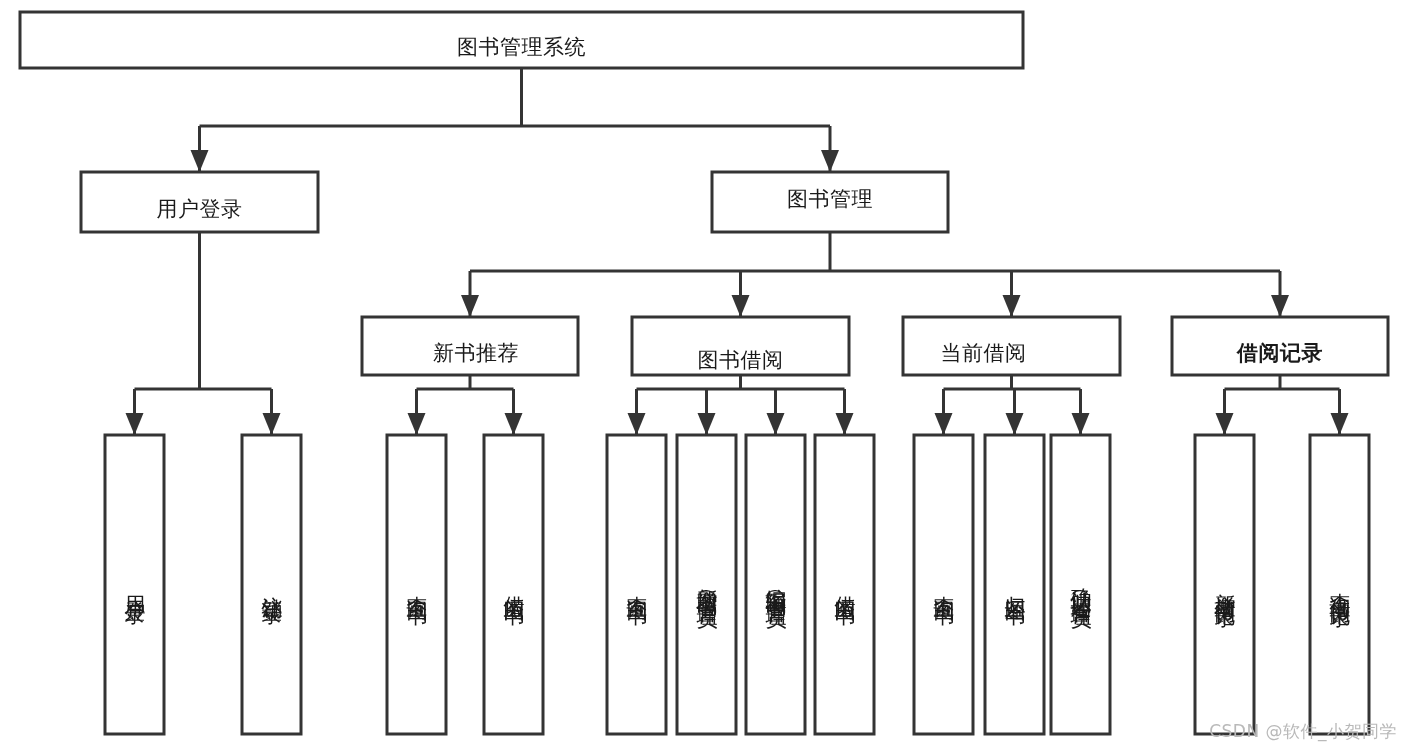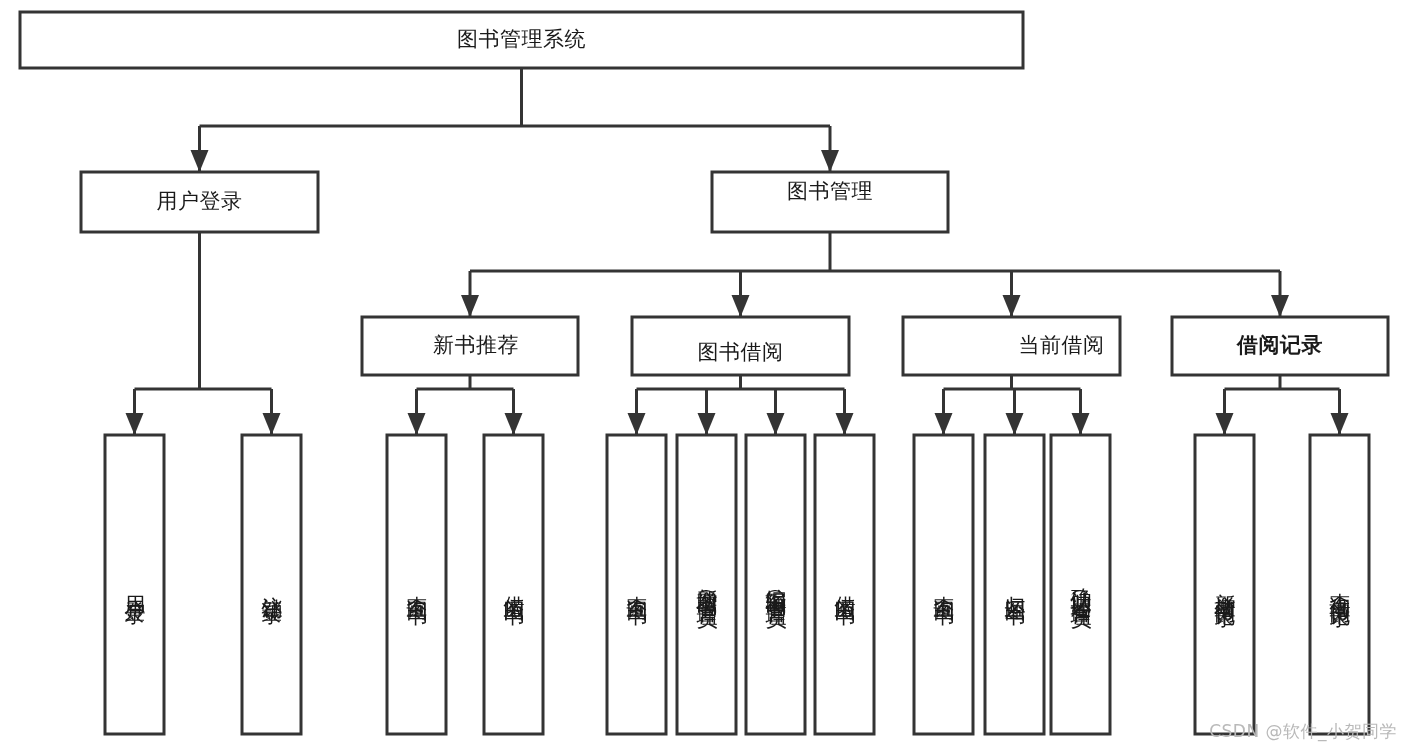--- a/index.html
+++ b/index.html
@@ -49,20 +49,21 @@
     justify-content: center;
     color: #1a1a1a;
     font-family: "DejaVu Sans", "Liberation Sans", sans-serif;
     pointer-events: none;
     box-sizing: border-box;
   }
   .node-label.horizontal {
     font-size: 21px;
     letter-spacing: 0.5px;
     line-height: 1.1;
+    margin-top: 8px;
   }
   .node-label.vertical {
     writing-mode: vertical-rl;
     text-orientation: upright;
     font-size: 21px;
     letter-spacing: 3px;
     line-height: 1.0;
     white-space: nowrap;
   }
   .watermark {
@@ -160,21 +161,21 @@
         <rect x="1310" y="435" width="59" height="299" class="node-box"></rect>
       </g>
   </svg>
 
   <div id="labels-layer">
       <div class="node-label horizontal" style="left: 20px; top: 12px; width: 1003px; height: 56px;">图书管理系统</div>
       <div class="node-label horizontal" style="left: 81px; top: 172px; width: 237px; height: 60px;">用户登录</div>
       <div class="node-label horizontal" style="left: 712px; top: 162px; width: 236px; height: 60px;">图书管理</div>
       <div class="node-label horizontal" style="left: 362px; top: 317px; width: 228px; height: 58px;">新书推荐</div>
       <div class="node-label horizontal" style="left: 632px; top: 317px; width: 217px; height: 72px;">图书借阅</div>
-      <div class="node-label horizontal" style="left: 953px; top: 317px; width: 193px; height: 58px; padding-left: 24px;">当前借阅</div>
+      <div class="node-label horizontal" style="left: 875px; top: 317px; width: 193px; height: 58px; padding-left: 24px;">当前借阅</div>
       <div class="node-label horizontal" style="left: 1172px; top: 317px; width: 216px; height: 58px; font-weight: bold;">借阅记录</div>
       <div class="node-label vertical" style="left: 105px; top: 435px; width: 59px; height: 299px;">用户登录</div>
       <div class="node-label vertical" style="left: 242px; top: 435px; width: 59px; height: 299px;">注销登录</div>
       <div class="node-label vertical" style="left: 387px; top: 435px; width: 59px; height: 299px;">查询图书</div>
       <div class="node-label vertical" style="left: 484px; top: 435px; width: 59px; height: 299px;">借阅图书</div>
       <div class="node-label vertical" style="left: 607px; top: 435px; width: 59px; height: 299px;">查询图书</div>
       <div class="node-label vertical" style="left: 677px; top: 435px; width: 59px; height: 299px;">新增图书（管理员）</div>
       <div class="node-label vertical" style="left: 746px; top: 435px; width: 59px; height: 299px;">编辑图书（管理员）</div>
       <div class="node-label vertical" style="left: 815px; top: 435px; width: 59px; height: 299px;">借阅图书</div>
       <div class="node-label vertical" style="left: 914px; top: 435px; width: 59px; height: 299px;">查询图书</div>

